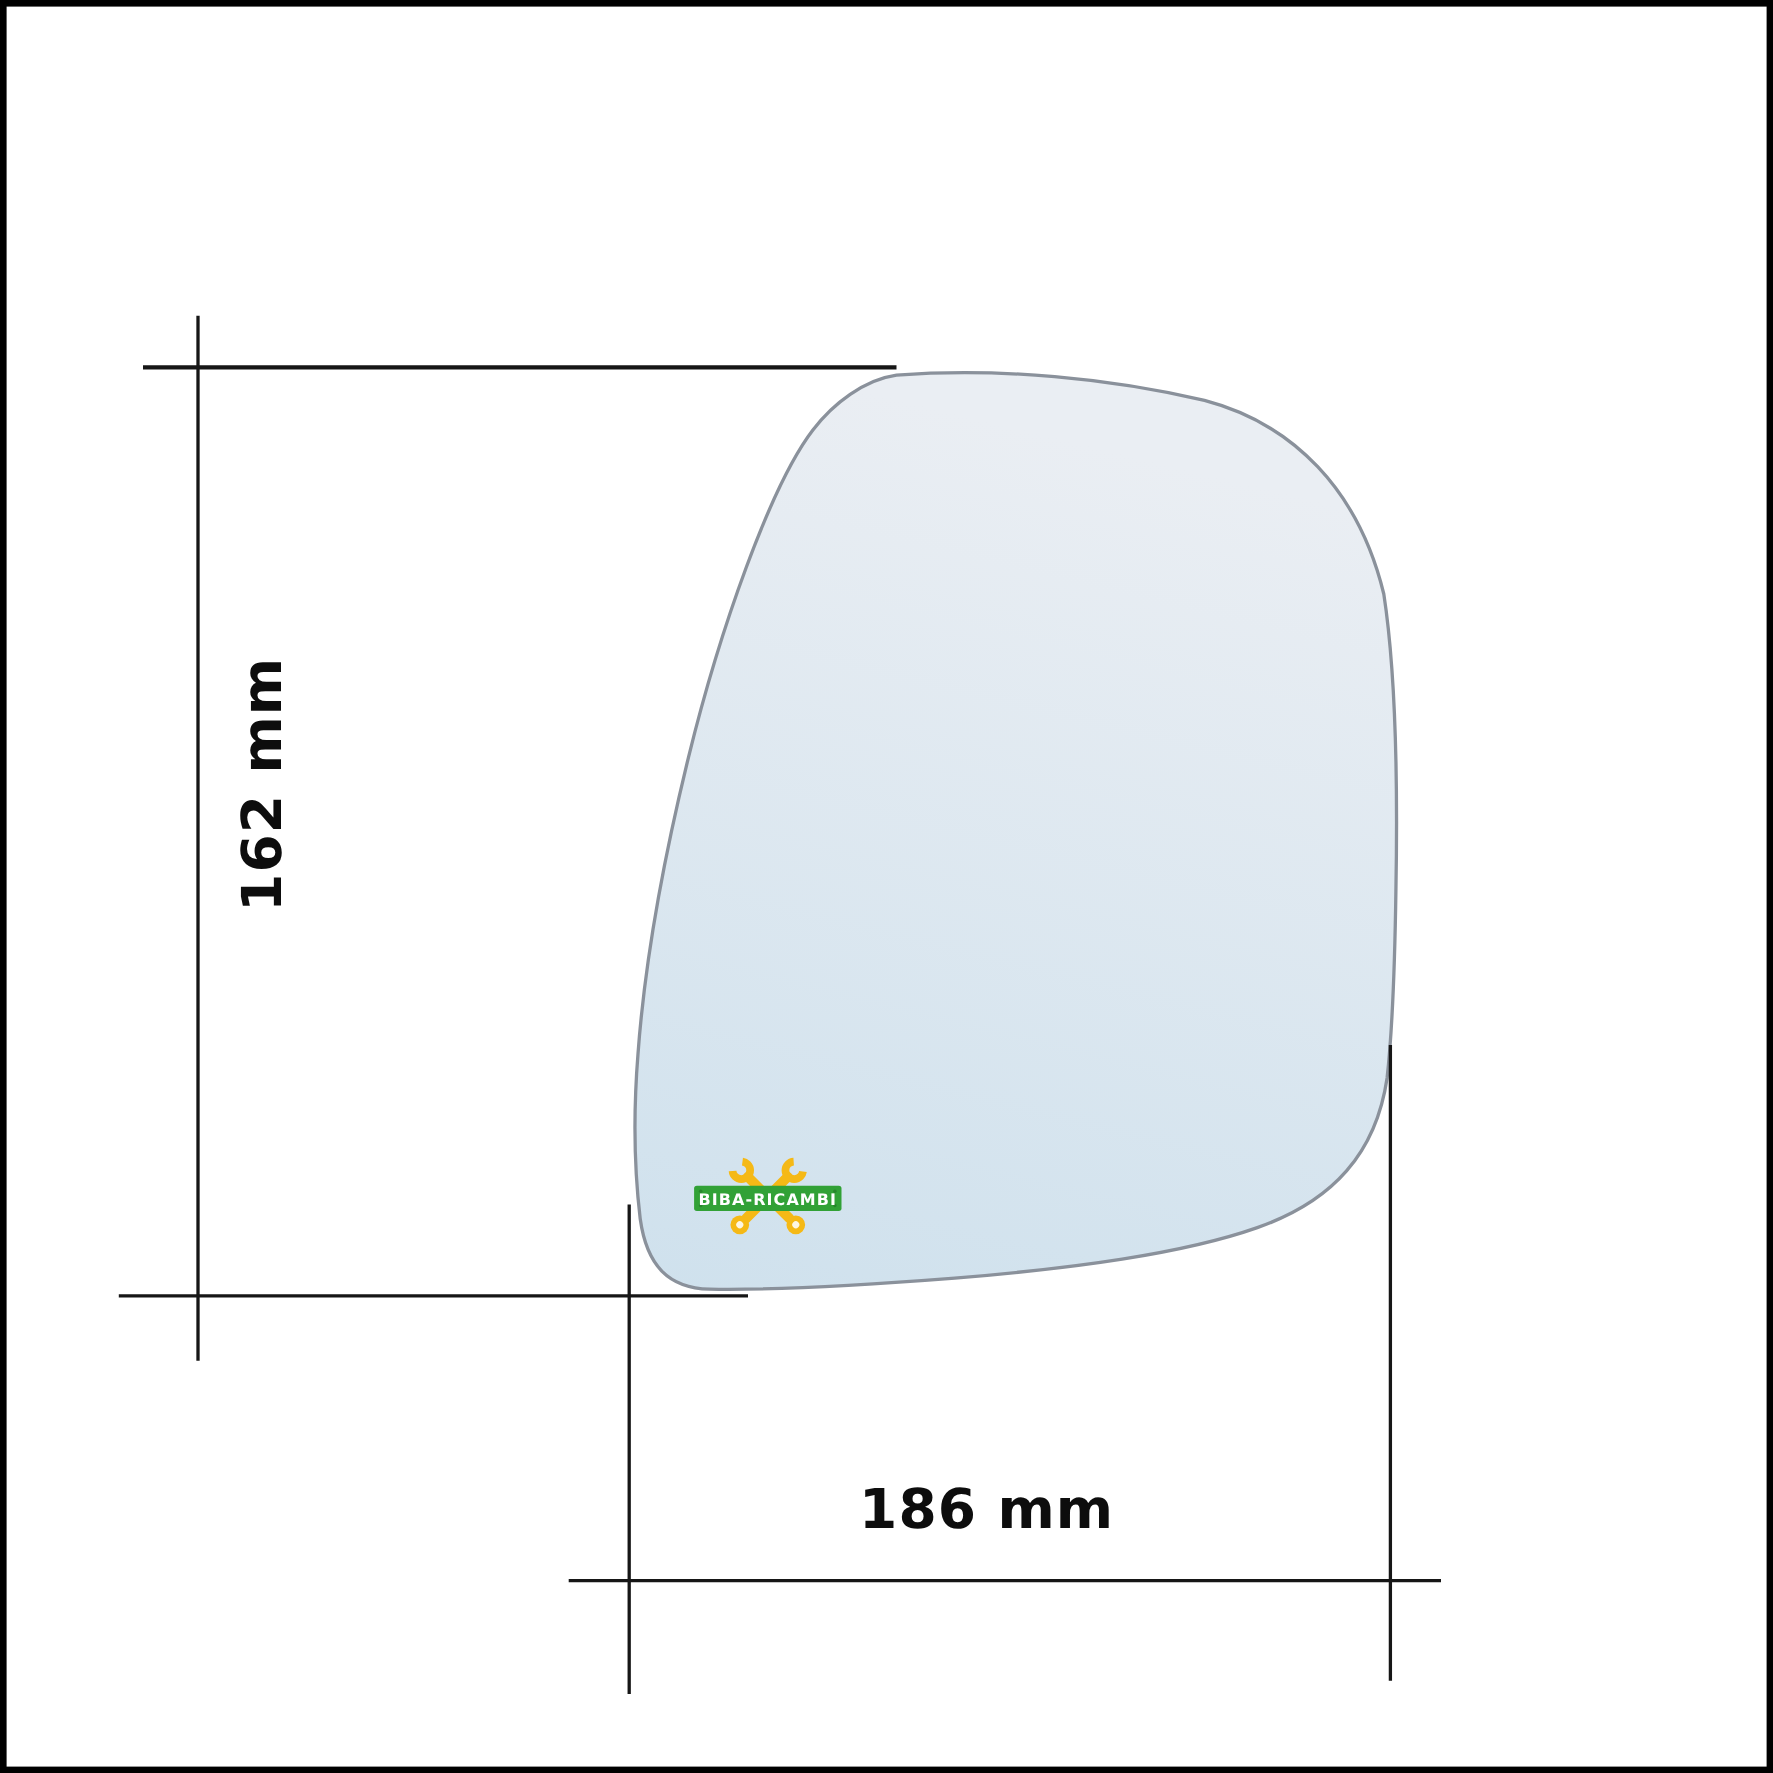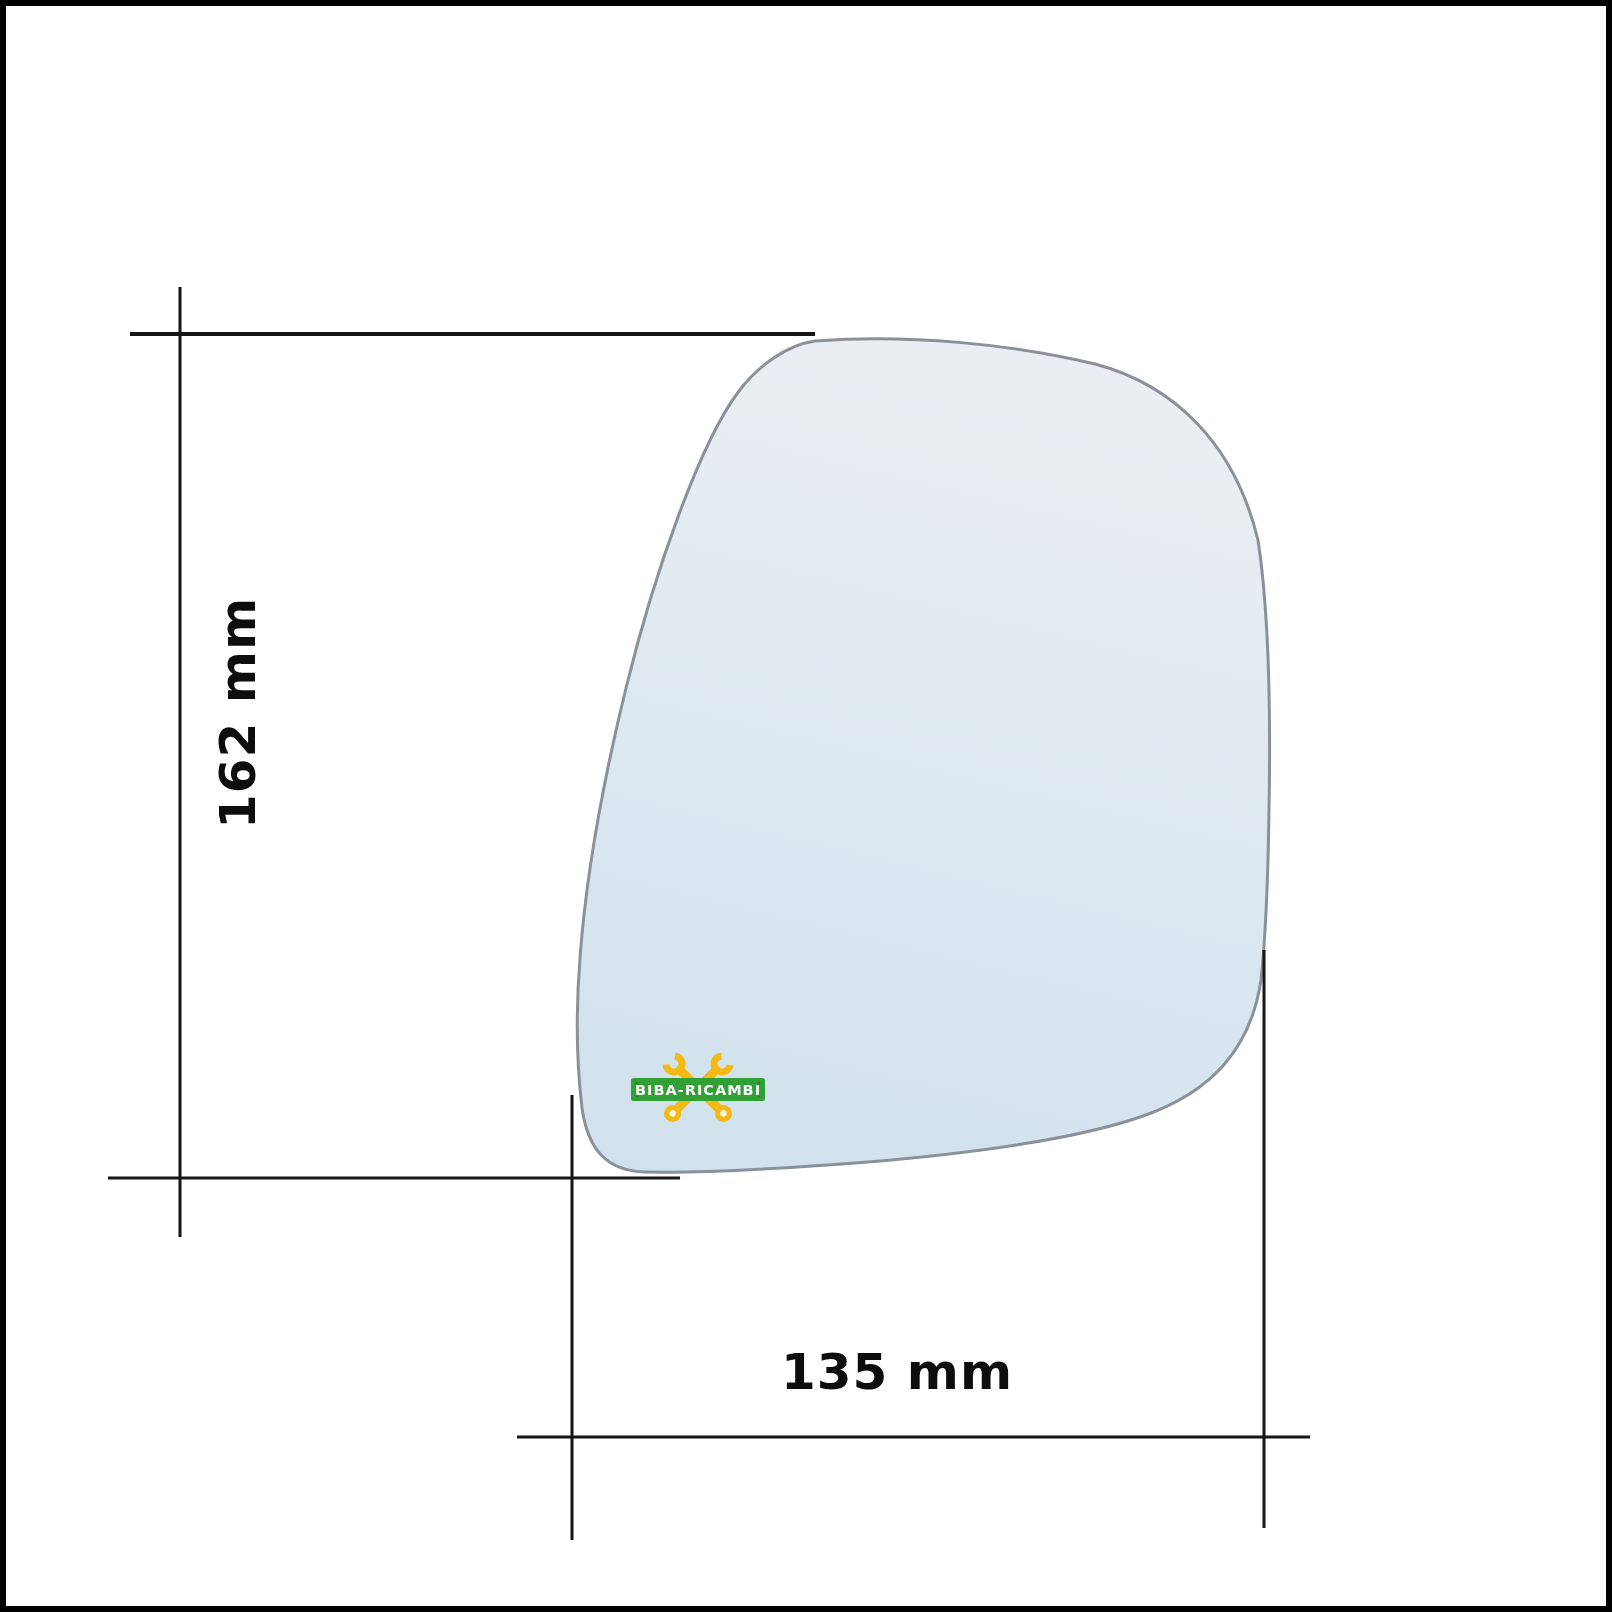--- a/index.html
+++ b/index.html
@@ -103,16 +103,16 @@
         <circle cx="-61" cy="-5" r="1.6" fill="#27862c"></circle>
         <circle cx="61" cy="-5" r="1.6" fill="#27862c"></circle>
         <circle cx="-61" cy="8" r="1.6" fill="#27862c"></circle>
         <circle cx="61" cy="8" r="1.6" fill="#27862c"></circle>
         <text x="0" y="7" text-anchor="middle" font-size="14.5" font-weight="700" letter-spacing="1" fill="#ffffff" font-family="DejaVu Sans, Liberation Sans, sans-serif">BIBA-RICAMBI</text>
       </g>
     </g>
   </svg>
 
   <div class="dim-label vertical">162 mm</div>
-  <div class="dim-label horizontal">135 mm</div>
+  <div class="dim-label horizontal">186 mm</div>
 
   <div class="frame"></div>
 </div>
 
 </body></html>

